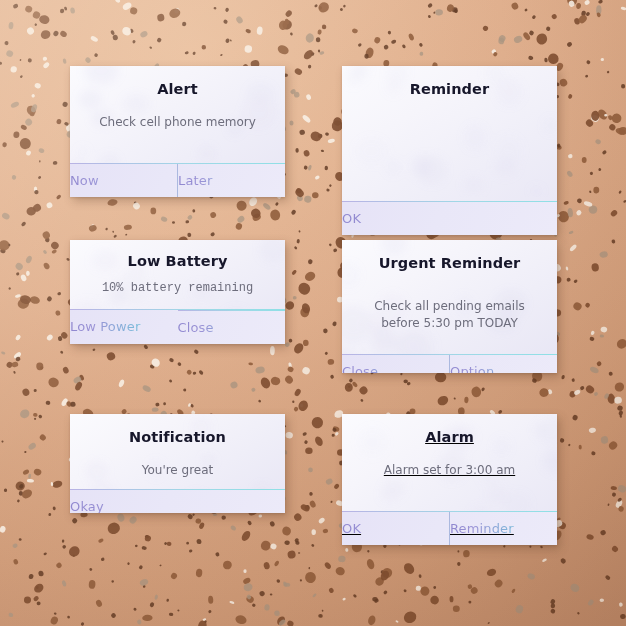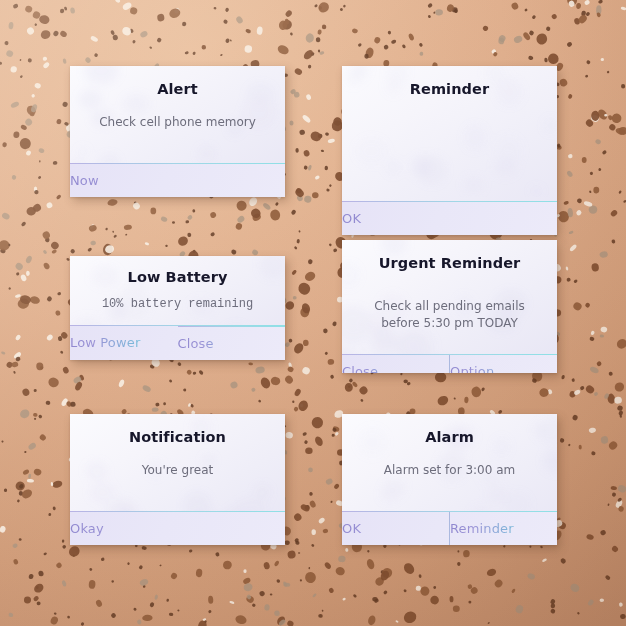--- a/index.html
+++ b/index.html
@@ -1315,20 +1315,21 @@
             <ellipse cx="122.8" cy="126.8" rx="17.2" ry="17.8" fill="#c9c4e4" opacity="0.21"></ellipse>
             <ellipse cx="39.4" cy="97.1" rx="10.6" ry="9.7" fill="#c9c4e4" opacity="0.15"></ellipse>
           </g>
         </svg>
       <div class="card-body">
         <div class="card-title">Alert</div>
         <div class="card-message">Check cell phone memory</div>
       </div>
       <div class="actions">
         <div class="btn">Now</div>
+        <div class="btn">Later</div>
       </div>
     </div>
 
     <div class="card" style="left:342px; top:66px; height:169px;">
       <svg class="card-blobs" viewBox="0 0 215 131" preserveAspectRatio="none">
           <defs>
             <filter id="blb1" x="-60%" y="-60%" width="220%" height="220%">
               <feGaussianBlur stdDeviation="5"></feGaussianBlur>
             </filter>
           </defs>
@@ -1352,21 +1353,21 @@
           </g>
         </svg>
       <div class="card-body">
         <div class="card-title">Reminder</div>
       </div>
       <div class="actions">
         <div class="btn">OK</div>
       </div>
     </div>
 
-    <div class="card" style="left:70px; top:256px; height:104px;">
+    <div class="card" style="left:70px; top:240px; height:104px;">
       <svg class="card-blobs" viewBox="0 0 215 128" preserveAspectRatio="none">
           <defs>
             <filter id="blb2" x="-60%" y="-60%" width="220%" height="220%">
               <feGaussianBlur stdDeviation="5"></feGaussianBlur>
             </filter>
           </defs>
           <g filter="url(#blb2)">
             <ellipse cx="46.8" cy="55.0" rx="8.8" ry="10.2" fill="#c9c4e4" opacity="0.22"></ellipse>
             <ellipse cx="62.6" cy="48.3" rx="16.9" ry="16.5" fill="#d6d2ec" opacity="0.19"></ellipse>
             <ellipse cx="166.3" cy="82.7" rx="16.6" ry="15.1" fill="#c9c4e4" opacity="0.12"></ellipse>
@@ -1425,21 +1426,21 @@
         <div class="card-title">Urgent Reminder</div>
         <div class="card-message" style="white-space:pre-line; margin-top:26px;">Check all pending emails
 before 5:30 pm TODAY</div>
       </div>
       <div class="actions">
         <div class="btn">Close</div>
         <div class="btn">Option</div>
       </div>
     </div>
 
-    <div class="card" style="left:70px; top:414px; height:131px;">
+    <div class="card" style="left:70px; top:414px; height:99px;">
       <svg class="card-blobs" viewBox="0 0 215 131" preserveAspectRatio="none">
           <defs>
             <filter id="blb4" x="-60%" y="-60%" width="220%" height="220%">
               <feGaussianBlur stdDeviation="5"></feGaussianBlur>
             </filter>
           </defs>
           <g filter="url(#blb4)">
             <ellipse cx="51.0" cy="98.1" rx="15.7" ry="13.2" fill="#d6d2ec" opacity="0.24"></ellipse>
             <ellipse cx="153.1" cy="120.6" rx="17.2" ry="19.7" fill="#d6d2ec" opacity="0.13"></ellipse>
             <ellipse cx="130.9" cy="13.4" rx="10.6" ry="10.6" fill="#d6d2ec" opacity="0.18"></ellipse>
@@ -1460,21 +1461,21 @@
         </svg>
       <div class="card-body">
         <div class="card-title">Notification</div>
         <div class="card-message">You're great</div>
       </div>
       <div class="actions">
         <div class="btn">Okay</div>
       </div>
     </div>
 
-    <div class="card" style="left:342px; top:414px; height:131px;">
+    <div class="card" style="left:342px; top:414px; height:131px;text-decoration:underline;">
       <svg class="card-blobs" viewBox="0 0 215 131" preserveAspectRatio="none">
           <defs>
             <filter id="blb5" x="-60%" y="-60%" width="220%" height="220%">
               <feGaussianBlur stdDeviation="5"></feGaussianBlur>
             </filter>
           </defs>
           <g filter="url(#blb5)">
             <ellipse cx="110.0" cy="51.7" rx="14.1" ry="15.2" fill="#c9c4e4" opacity="0.21"></ellipse>
             <ellipse cx="30.4" cy="28.0" rx="15.0" ry="14.8" fill="#d6d2ec" opacity="0.12"></ellipse>
             <ellipse cx="52.8" cy="72.5" rx="11.8" ry="9.6" fill="#c9c4e4" opacity="0.15"></ellipse>

